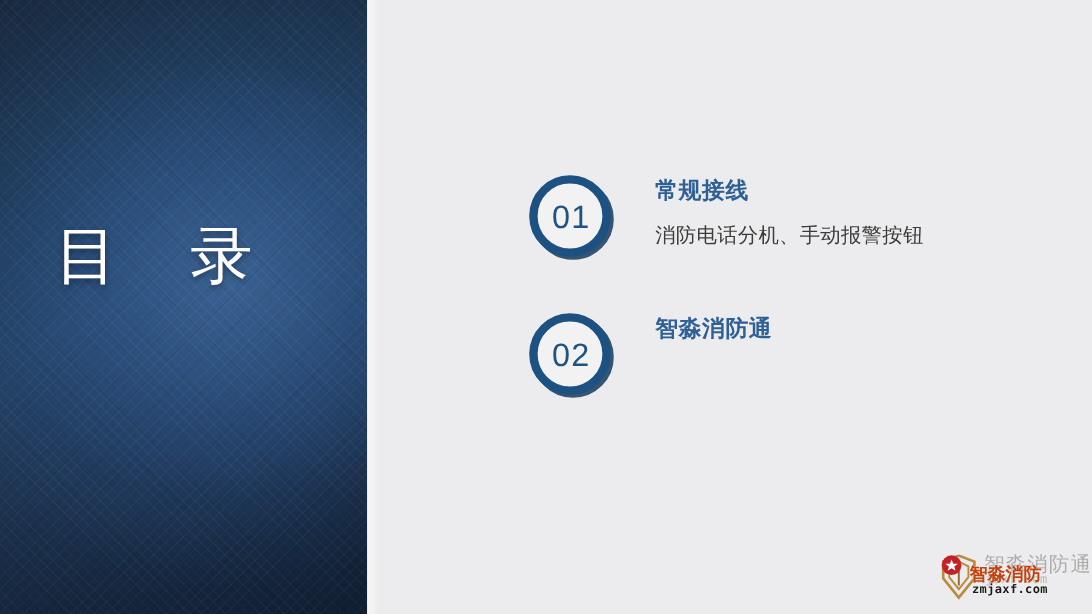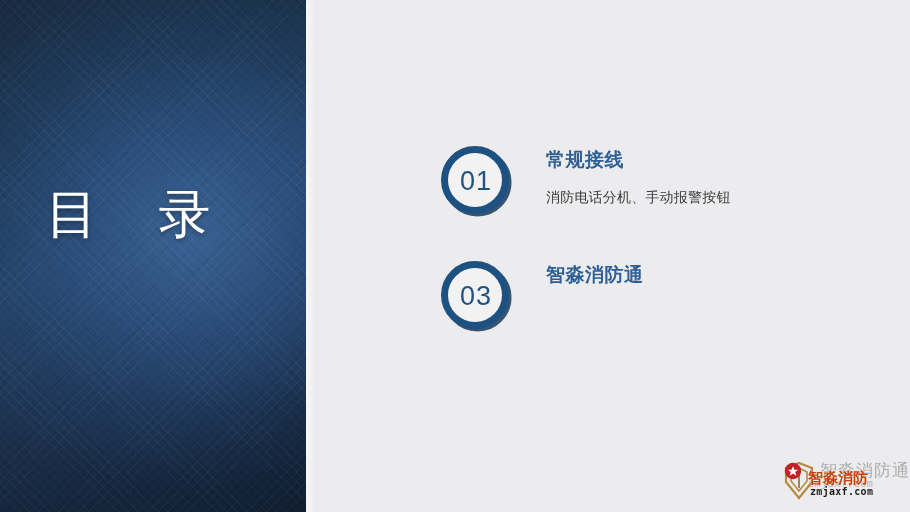--- a/index.html
+++ b/index.html
@@ -152,21 +152,21 @@
   .item-title {
     font-size: 19px;
     color: #2E6096;
     font-weight: 700;
     line-height: 26px;
     letter-spacing: 0.5px;
     font-family: "DejaVu Sans", "Liberation Sans", sans-serif;
   }
   .item-sub {
     margin-top: 15px;
-    font-size: 14px;
+    font-size: 17px;
     color: #3B3B3B;
     line-height: 20px;
     letter-spacing: 0.2px;
     font-family: "DejaVu Sans", "Liberation Sans", sans-serif;
   }
 
   
   #watermark {
     position: absolute;
     left: 782px;
@@ -255,21 +255,21 @@
         <div class="item-sub">消防电话分机、手动报警按钮</div>
       </div>
     </div>
 
     <div class="toc-item">
       <div class="badge">
         <svg width="72" height="72" viewBox="0 0 72 72" aria-hidden="true">
           <circle cx="37.5" cy="37.5" r="30.5" fill="none" stroke="#153B5C" stroke-width="7" opacity="0.85"></circle>
           <circle cx="35" cy="35" r="30.5" fill="#F2F2F3" stroke="#1C5181" stroke-width="7"></circle>
         </svg>
-        <div class="num">03</div>
+        <div class="num">02</div>
       </div>
       <div class="item-text">
         <div class="item-title">智淼消防通</div>
       </div>
     </div>
 
   </div>
 
   <div id="watermark">
     <div class="wm-ghost">智淼消防通</div>

